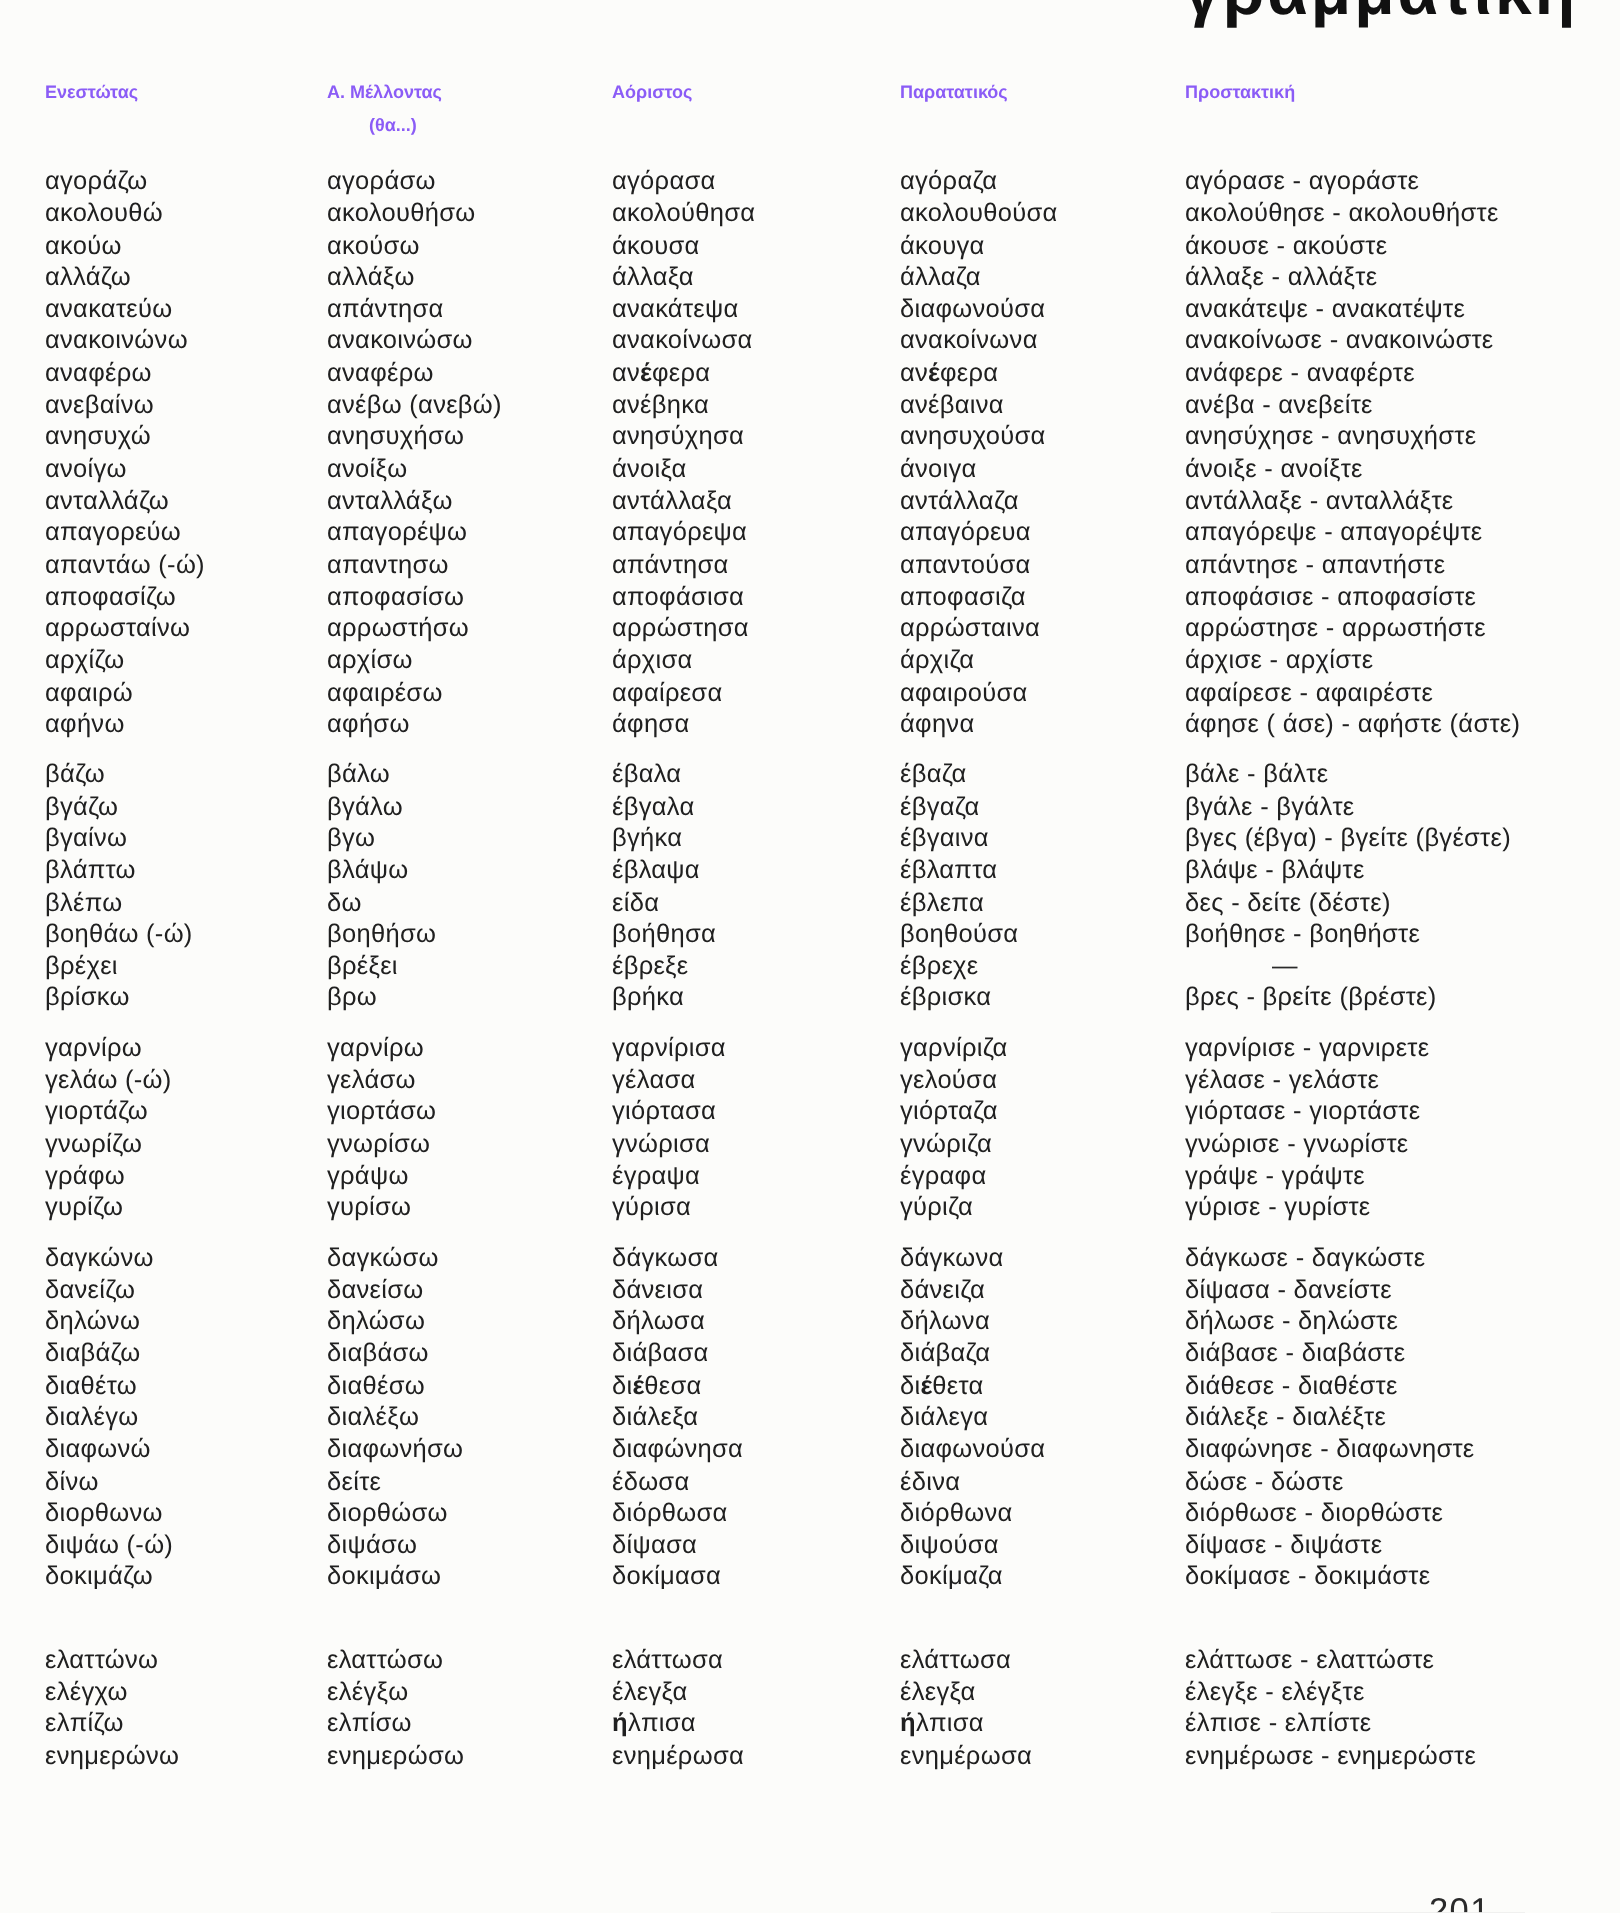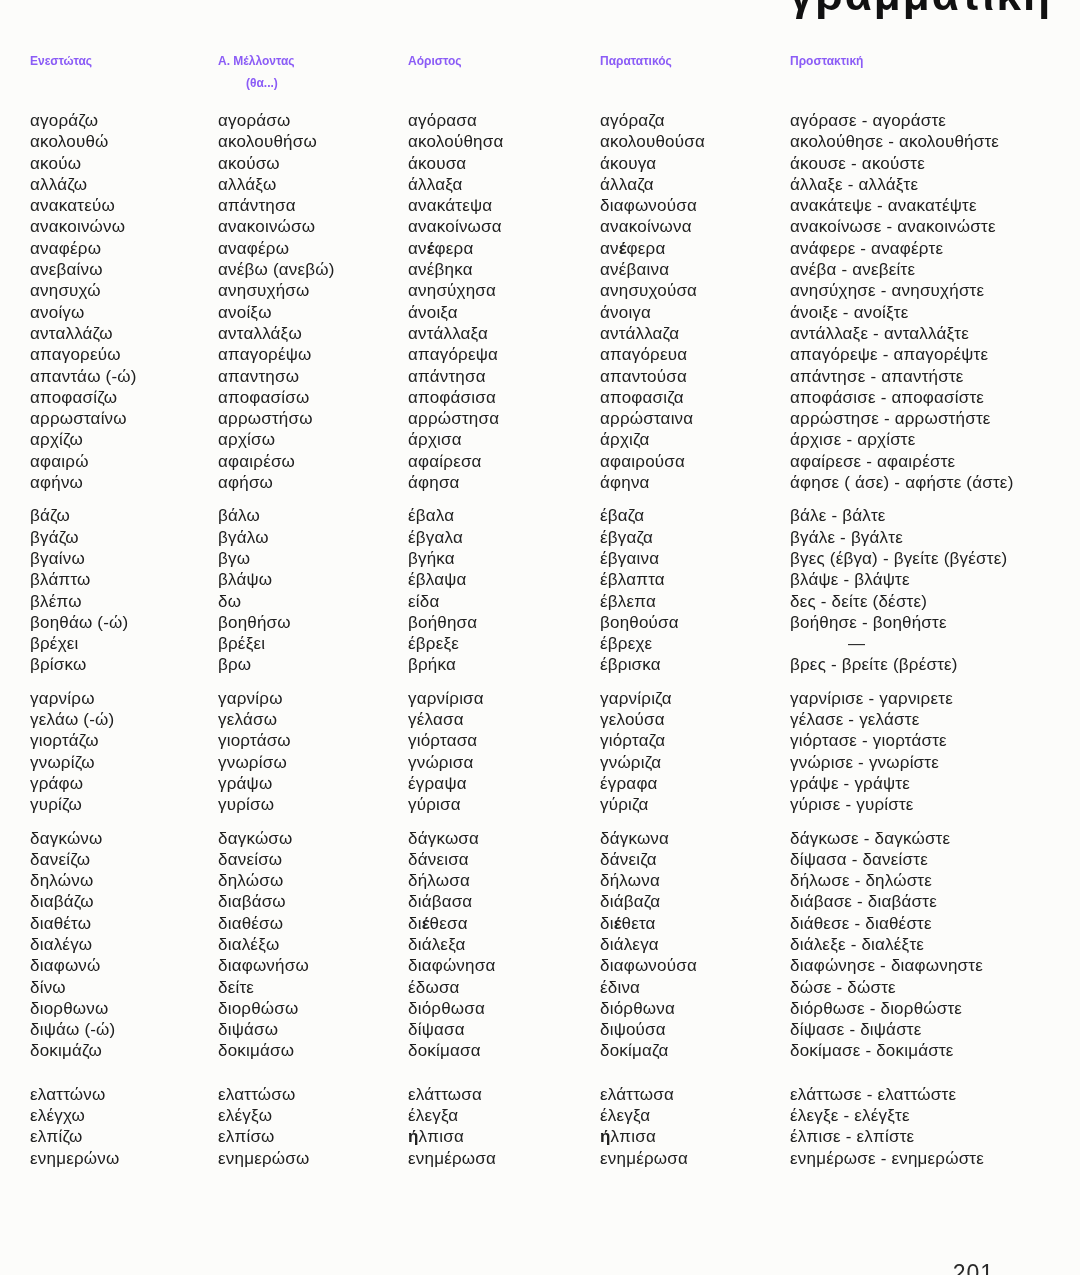--- a/index.html
+++ b/index.html
@@ -45,21 +45,21 @@
   }
   .h2sub{padding-left:28px;}
   .cell{
     font-size:17px;line-height:21.3px;
     white-space:nowrap;color:#202020;
     letter-spacing:.2px;
   }
   .cell b{font-weight:bold;}
   .cell.dash{padding-left:58px;color:#2a2a2a;}
   .group + .group{margin-top:12px;}
-  .group:last-of-type{margin-top:22px;}
+  .group:last-of-type{margin-top:34px;}
 </style>
 </head>
 <body>
 
 <div class="page">
 
   <div class="top-fragment">
     <span>γραμματική</span>
   </div>
 

